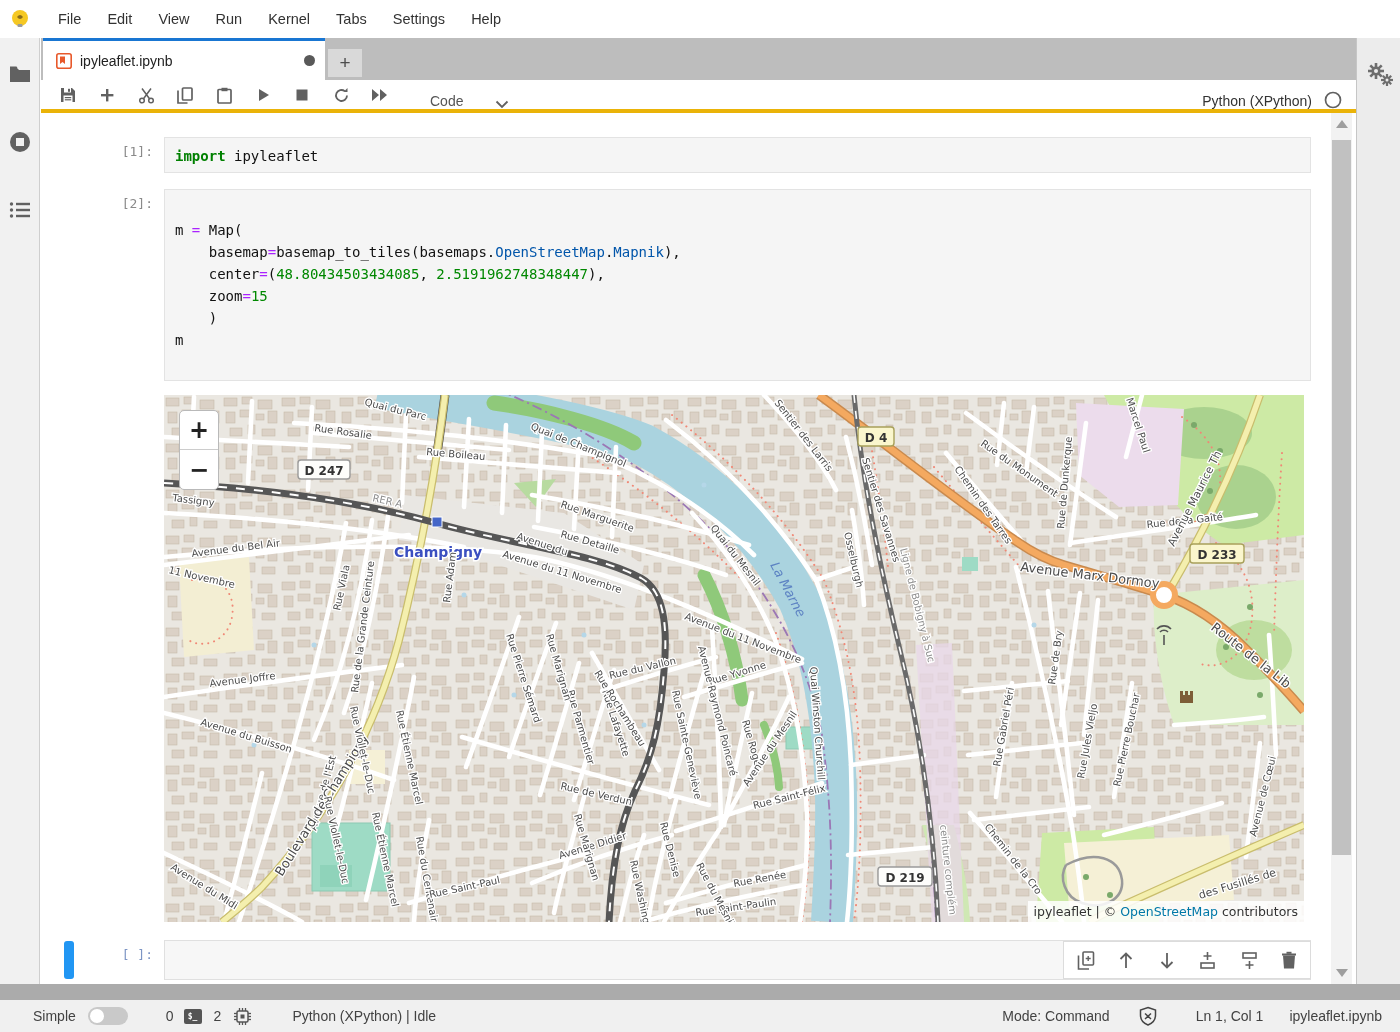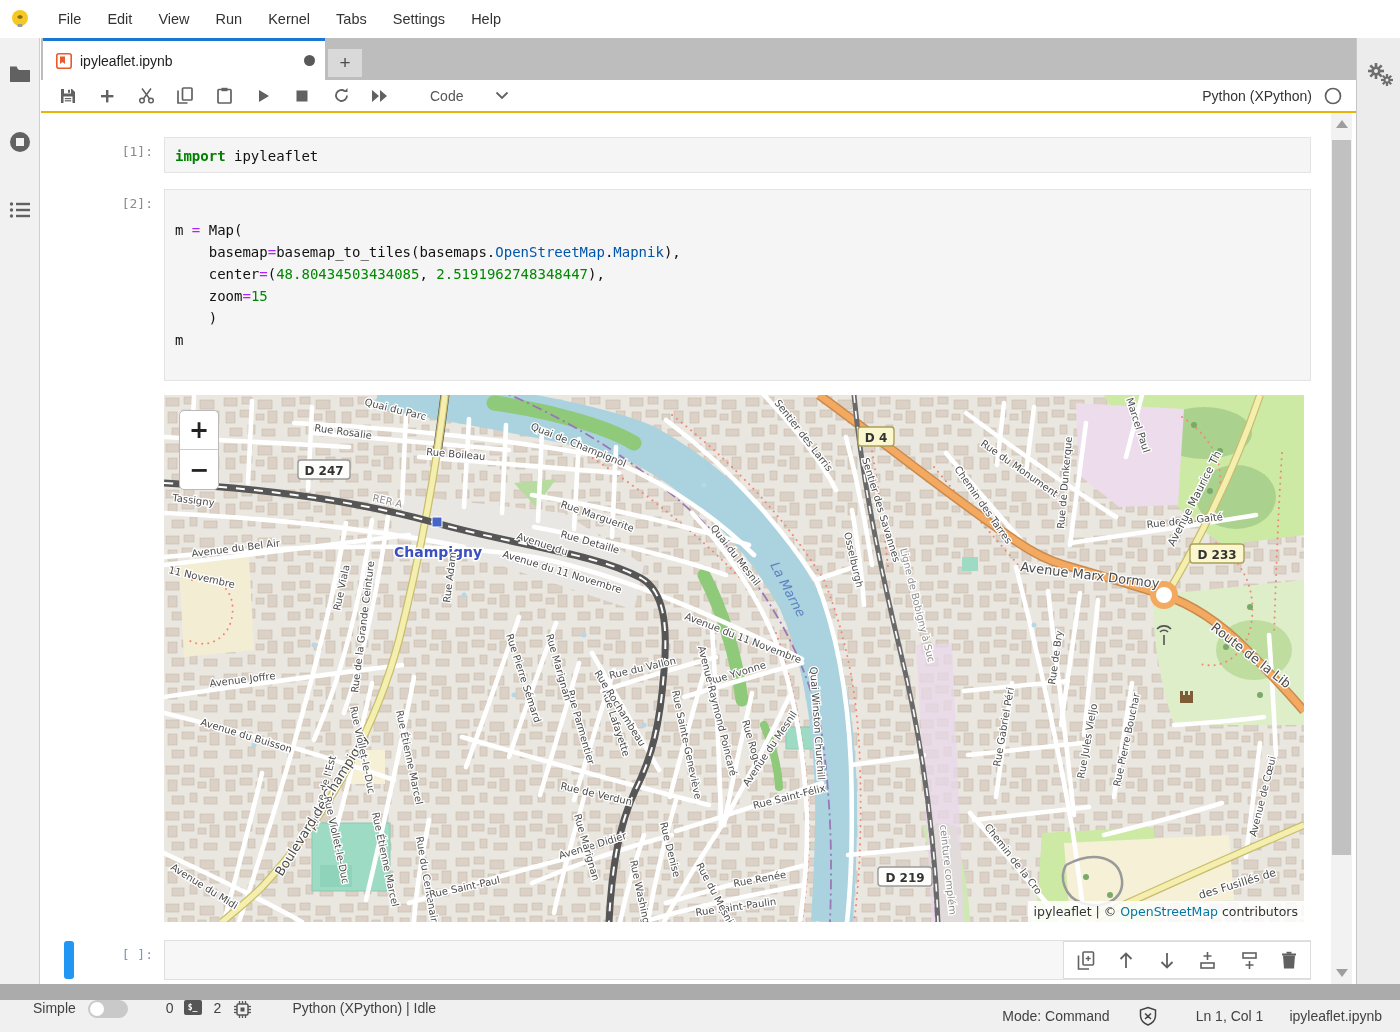--- a/index.html
+++ b/index.html
@@ -15,21 +15,21 @@
 
 #rightstrip{position:absolute;left:1356px;top:38px;width:44px;height:962px;background:#ececec;border-left:1px solid #c6c6c6}
 #gears{margin:22px 0 0 8px}
 
 #tabstrip{position:absolute;left:41px;top:38px;width:1315px;height:42px;background:#bdbdbd}
 #tab-active{position:absolute;left:2px;top:0;width:282px;height:42px;background:#fff;border-top:3px solid #1976d2;display:flex;align-items:center;padding:0 10px 0 13px}
 #tab-title{font-size:14px;color:#212121;margin-left:8px}
 #tab-dot{margin-left:auto;width:11px;height:11px;border-radius:50%;background:#595959}
 #tab-plus{position:absolute;left:287px;top:11px;width:34px;height:28px;background:#d9d9d9;display:flex;align-items:center;justify-content:center;font-size:19px;color:#4d4d4d}
 
-#toolbar{position:absolute;left:41px;top:80px;width:1315px;height:33px;background:#fff;border-bottom:2px solid #eab308;display:flex;align-items:center;padding-left:13px}
+#toolbar{position:absolute;left:41px;top:80px;width:1315px;height:33px;background:#fff;border-bottom:4px solid #eab308;display:flex;align-items:flex-end;padding-left:13px}
 .tb-btn{width:28px;height:28px;margin-right:11px;display:flex;align-items:center;justify-content:center}
 #celltype{margin-left:25px;font-size:14px;color:#555}
 #celltype-chev{margin-left:32px}
 #kernel-name{margin-left:auto;font-size:14px;color:#333}
 #kernel-circle{margin:0 14px 0 12px}
 
 #notebook{position:absolute;left:41px;top:113px;width:1290px;height:872px;background:#fff}
 .prompt{position:absolute;left:0;width:112px;text-align:right;font-family:"DejaVu Sans Mono",monospace;font-size:13px;color:#8a8a8a}
 .prompt.empty{color:#7d95c4}
 .cellbox{position:absolute;left:123px;width:1147px;background:#f5f5f5;border:1px solid #e3e3e3}
@@ -48,21 +48,21 @@
 #pempty{top:834px}
 #cellempty{top:827px;height:40px;background:#f7f7f7;border:1px solid #e0e0e0}
 #collapser{position:absolute;left:23px;top:828px;width:10px;height:38px;border-radius:3px;background:#2196f3}
 #celltb{position:absolute;left:1022px;top:828px;width:248px;height:38px;background:#fff;border:1px solid #dcdcdc;display:flex;align-items:center;justify-content:space-between;padding:0 13px}
 
 #sb-track{position:absolute;left:1331px;top:113px;width:21px;height:872px;background:#f2f2f2}
 #sb-thumb{position:absolute;left:1332px;top:140px;width:19px;height:715px;background:#c1c1c1}
 .sb-arrow{position:absolute;left:1331px;width:21px;height:21px;display:flex;align-items:center;justify-content:center}
 
 #strip{position:absolute;left:0;top:984px;width:1400px;height:16px;background:#ababab}
-#statusbar{position:absolute;left:0;top:1000px;width:1400px;height:32px;background:#f0f0f0;display:flex;font-size:14px;color:#424242}
+#statusbar{position:absolute;left:0;top:1000px;width:1400px;height:32px;background:#f0f0f0;display:flex;align-items:center;font-size:14px;color:#424242}
 #sb-simple{margin-left:33px}
 #toggle{width:40px;height:18px;border-radius:9px;background:#c9c9c9;margin-left:12px;position:relative}
 #toggle-knob{position:absolute;left:2px;top:2px;width:14px;height:14px;border-radius:50%;background:#fff}
 #term-count{margin-left:38px}
 #term-icon{margin-left:10px;width:18px;height:15px;background:#555;border-radius:2px;color:#fff;font-size:8px;font-weight:bold;font-family:"DejaVu Sans Mono",monospace;display:flex;align-items:center;justify-content:center}
 #kern-count{margin-left:12px}
 #chip-icon{margin-left:12px}
 #kern-status{margin-left:40px}
 #sb-right{margin-left:auto;display:flex;align-items:center}
 #sb-mode{margin-right:28px}

